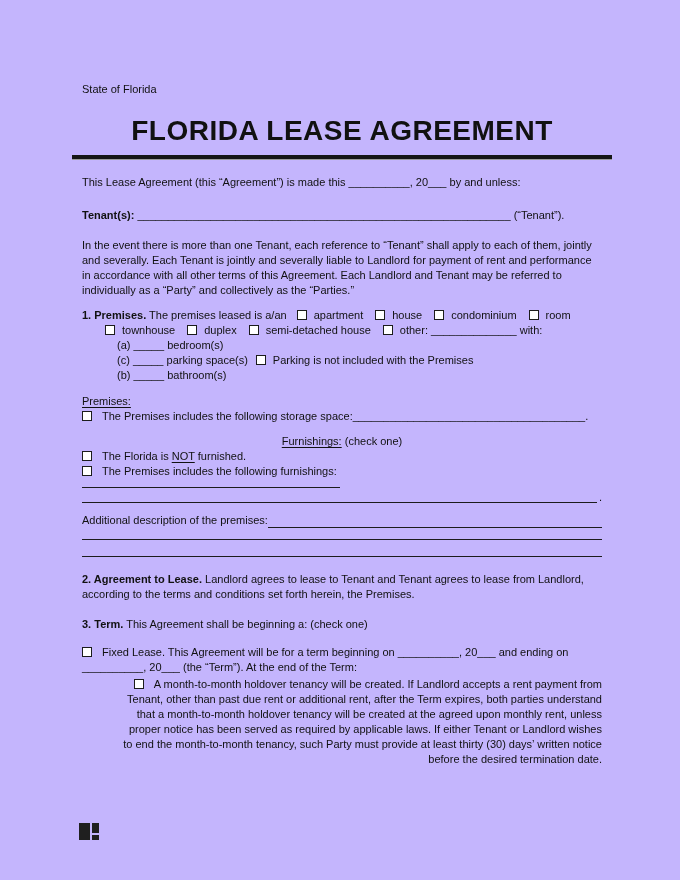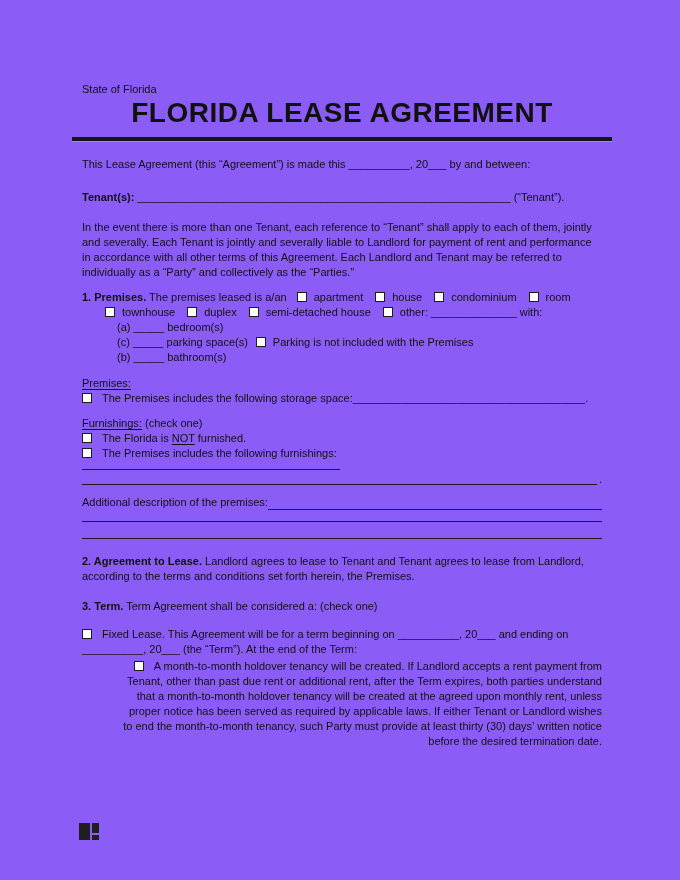--- a/index.html
+++ b/index.html
@@ -1,50 +1,50 @@
 <!DOCTYPE html>
 <html><head>
 <meta charset="utf-8">
 <style>
   html, body { margin: 0; padding: 0; background: #ffffff; }
   .page {
     position: relative;
     width: 680px;
     height: 880px;
-    background: #8b5cf6;
+    background: #c4b5fd;
     font-family: "Liberation Sans", "DejaVu Sans", sans-serif;
     font-size: 11px;
     color: #111;
     overflow: hidden;
   }
   .content { padding: 0 78px 0 82px; }
   .line { margin: 0; line-height: 15px; }
   .nowrap { white-space: nowrap; }
   b { font-weight: bold; }
 
   .state-label { margin-top: 82px; line-height: 14px; }
   .title {
-    margin: 0 0 0 0;
+    margin: 18px 0 0 0;
     font-size: 28px;
     line-height: 34px;
     font-weight: bold;
     text-align: center;
     letter-spacing: 0.5px;
     white-space: nowrap;
   }
   .title-rule { height: 4px; background: #161616; margin: 7px -10px 0 -10px; border-bottom: 1px solid #9a9a9a; }
 
   .mt-intro    { margin-top: 15px; }
   .mt-landlord { margin-top: 18px; }
   .mt-tenant   { margin-top: 18px; }
   .mt-joint    { margin-top: 15px; }
   .mt-prem     { margin-top: 10px; }
   .mt-located  { margin-top: 11px; }
   .mt-storage  { margin-top: 11px; }
-  .mt-furn     { margin-top: 10px; }
+  .mt-furn     { margin-top: 10px; text-align: center; }
   .mt-sec2     { margin-top: 15px; }
   .mt-sec3     { margin-top: 15px; }
   .mt-fixed    { margin-top: 13px; }
   .mt-hold     { margin-top: 2px; }
 
   .indent1 { padding-left: 13px; }
   .indent2 { padding-left: 35px; }
   .indent3 { margin-left: 36px; text-align: right; }
 
   .cb {
@@ -88,21 +88,21 @@
 
 <div class="page">
   <div class="content">
 
     <div class="state-label">State of Florida</div>
 
     <h1 class="title">FLORIDA LEASE AGREEMENT</h1>
 
     <div class="title-rule"></div>
 
-    <p class="line nowrap mt-intro"><span>This Lease Agreement (this “Agreement”) is made this </span><span class="blank">__________</span><span>, 20</span><span class="blank">___</span><span> by and between:</span></p>
+    <p class="line nowrap mt-intro"><span>This Lease Agreement (this “Agreement”) is made this </span><span class="blank">__________</span><span>, 20</span><span class="blank">___</span><span> by and unless:</span></p>
 
 
     <p class="line nowrap mt-tenant"><b>Tenant(s): </b><span class="blank">_____________________________________________________________</span><span> (“Tenant”).</span></p>
 
     <p class="line mt-joint">In the event there is more than one Tenant, each reference to “Tenant” shall apply to each of them, jointly and severally. Each Tenant is jointly and severally liable to Landlord for payment of rent and performance in accordance with all other terms of this Agreement. Each Landlord and Tenant may be referred to individually as a “Party” and collectively as the “Parties.”</p>
 
     <p class="line nowrap mt-prem"><b>1. Premises.</b><span> The premises leased is a/an</span><span class="opt opt-first"><span class="cb"></span><span>apartment</span></span><span class="opt"><span class="cb"></span><span>house</span></span><span class="opt"><span class="cb"></span><span>condominium</span></span><span class="opt"><span class="cb"></span><span>room</span></span></p>
 
     <p class="line nowrap indent1"><span class="opt-first"><span class="cb"></span><span>townhouse</span></span><span class="opt"><span class="cb"></span><span>duplex</span></span><span class="opt"><span class="cb"></span><span>semi-detached house</span></span><span class="opt"><span class="cb"></span><span>other: </span><span class="blank">______________</span></span><span> with:</span></p>
 
@@ -133,21 +133,21 @@
     <div class="fill-row">
         <span class="label">Additional description of the premises: </span>
         <div class="bl"></div>
       </div>
 
     <div class="bl gap3"></div>
     <div class="bl gap8"></div>
 
     <p class="line mt-sec2"><b>2. Agreement to Lease.</b><span> Landlord agrees to lease to Tenant and Tenant agrees to lease from Landlord, according to the terms and conditions set forth herein, the Premises.</span></p>
 
-    <p class="line mt-sec3"><b>3. Term.</b><span> Term Agreement shall be considered a: (check one)</span></p>
+    <p class="line mt-sec3"><b>3. Term.</b><span> This Agreement shall be beginning a: (check one)</span></p>
 
     <p class="line mt-fixed cb-line"><span class="cb"></span><span>Fixed Lease. This Agreement will be for a term beginning on </span><span class="blank">__________</span><span>, 20</span><span class="blank">___</span><span> and ending on </span><span class="blank">__________</span><span>, 20</span><span class="blank">___</span><span> (the “Term”). At the end of the Term:</span></p>
 
     <p class="line mt-hold indent3 cb-line"><span class="cb"></span><span>A month-to-month holdover tenancy will be created. If Landlord accepts a rent payment from Tenant, other than past due rent or additional rent, after the Term expires, both parties understand that a month-to-month holdover tenancy will be created at the agreed upon monthly rent, unless proper notice has been served as required by applicable laws. If either Tenant or Landlord wishes to end the month-to-month tenancy, such Party must provide at least thirty (30) days’ written notice before the desired termination date.</span></p>
 
   </div>
 
   <div class="logo">
     <div class="l-left"></div>
     <div class="l-sq"></div>

